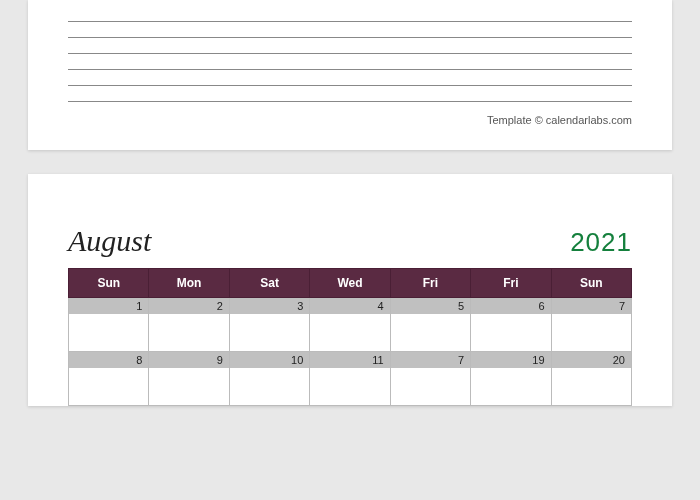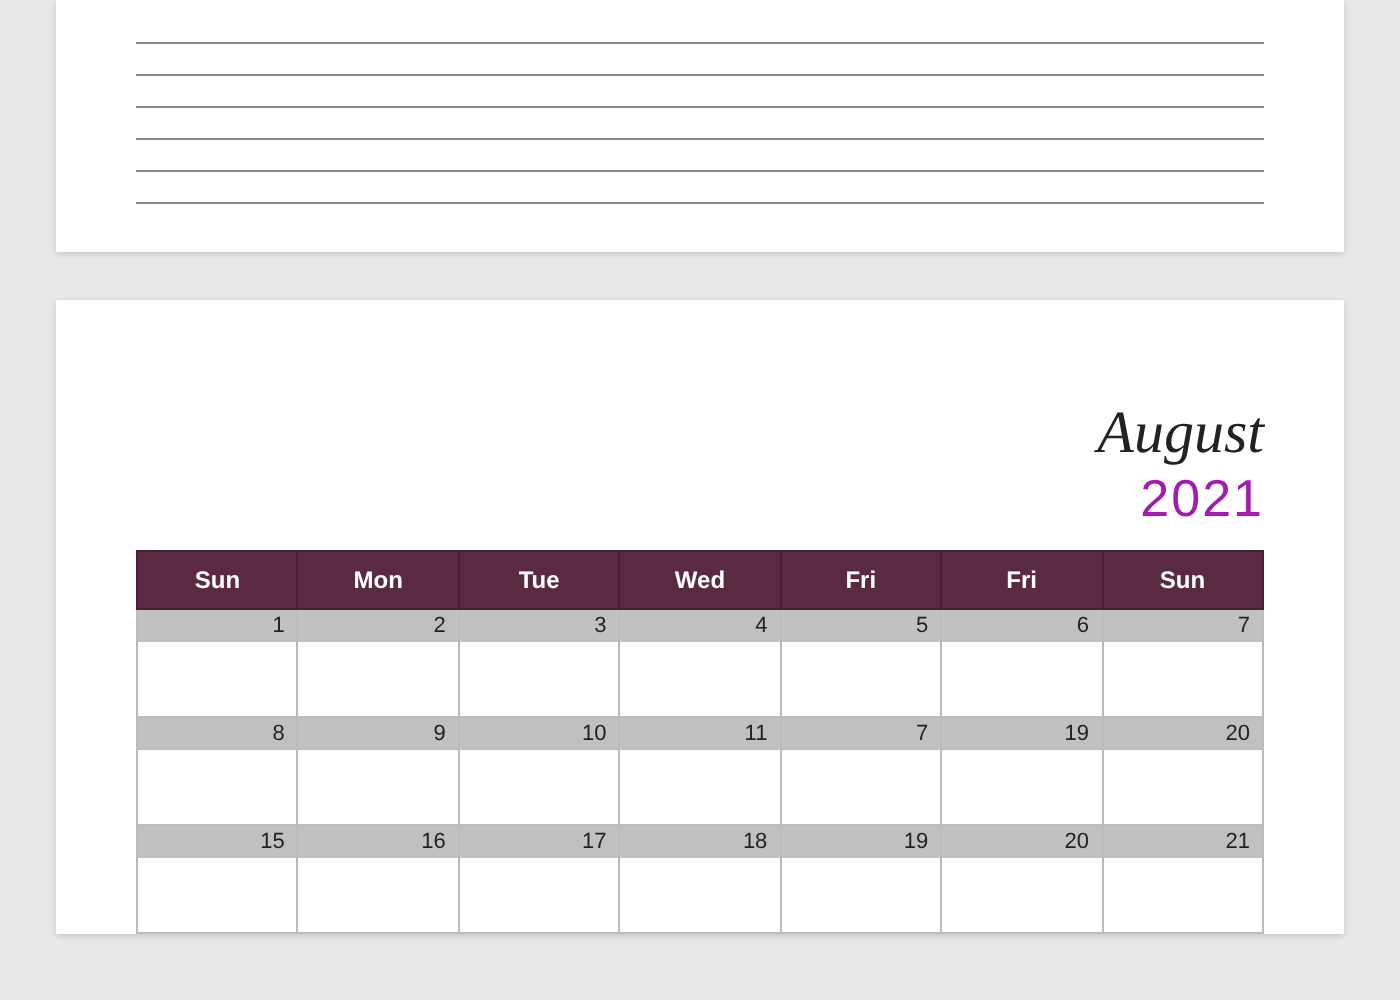--- a/index.html
+++ b/index.html
@@ -33,31 +33,30 @@
       margin-top: 12px;
     }
     .page-cal {
       padding: 50px 40px 0 40px;
     }
     .cal-head {
       display: flex;
       justify-content: space-between;
       align-items: flex-end;
       margin-bottom: 10px;
-      flex-direction: column;
     }
     .month {
       font-family: 'Brush Script MT', cursive;
       font-size: 30px;
       font-style: italic;
       color: #222;
     }
     .year {
       font-size: 26px;
-      color: #a21caf;
+      color: #15803d;
       letter-spacing: 1px;
     }
     table.cal {
       width: 100%;
       border-collapse: collapse;
       table-layout: fixed;
     }
     table.cal th {
       background: #5a2a42;
       color: #fff;
@@ -89,33 +88,34 @@
 
 <div class="page page-top">
   <div class="notes-lines">
     <div class="line"></div>
     <div class="line"></div>
     <div class="line"></div>
     <div class="line"></div>
     <div class="line"></div>
     <div class="line"></div>
   </div>
+  <div class="credit">Template © calendarlabs.com</div>
 </div>
 
 <div class="page page-cal">
   <div class="cal-head">
     <div class="month">August</div>
     <div class="year">2021</div>
   </div>
   <table class="cal">
     <thead>
       <tr>
         <th>Sun</th>
         <th>Mon</th>
-        <th>Tue</th>
+        <th>Sat</th>
         <th>Wed</th>
         <th>Fri</th>
         <th>Fri</th>
         <th>Sun</th>
       </tr>
     </thead>
     <tbody>
       <tr>
         <td>
             <span class="daynum">1</span>
@@ -155,38 +155,15 @@
         <td>
             <span class="daynum">7</span>
           </td>
         <td>
             <span class="daynum">19</span>
           </td>
         <td>
             <span class="daynum">20</span>
           </td>
       </tr>
-      <tr>
-        <td>
-            <span class="daynum">15</span>
-          </td>
-        <td>
-            <span class="daynum">16</span>
-          </td>
-        <td>
-            <span class="daynum">17</span>
-          </td>
-        <td>
-            <span class="daynum">18</span>
-          </td>
-        <td>
-            <span class="daynum">19</span>
-          </td>
-        <td>
-            <span class="daynum">20</span>
-          </td>
-        <td>
-            <span class="daynum">21</span>
-          </td>
-      </tr>
     </tbody>
   </table>
 </div>
 
 </body></html>

